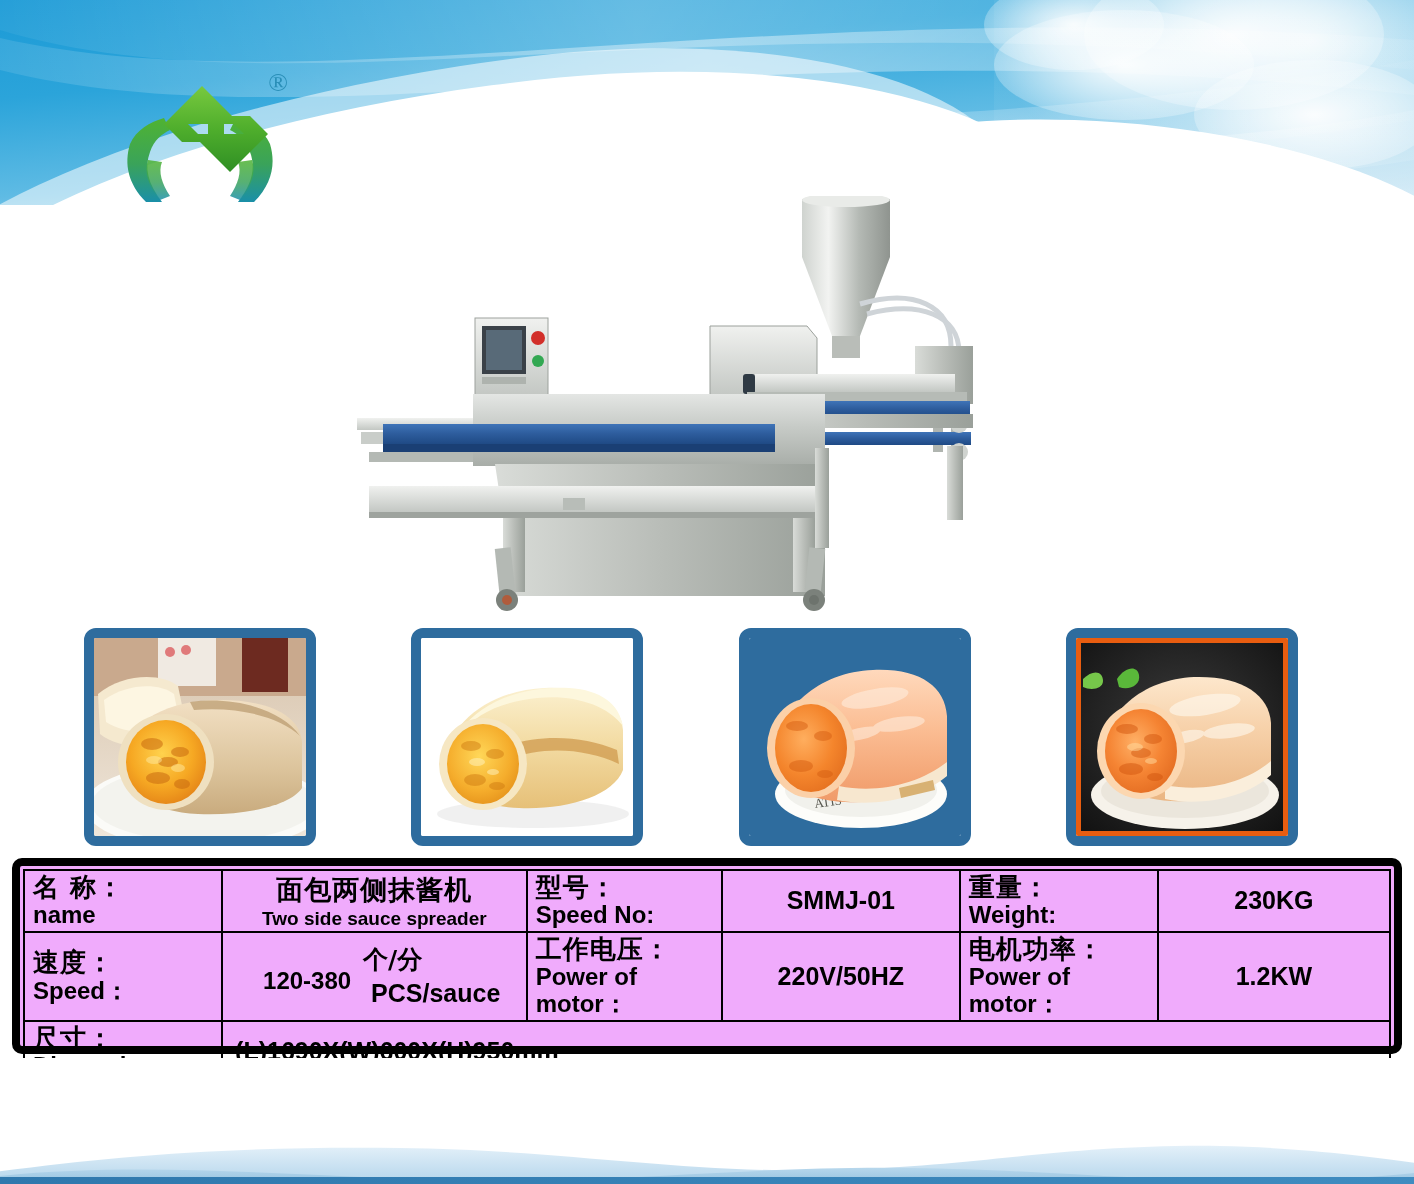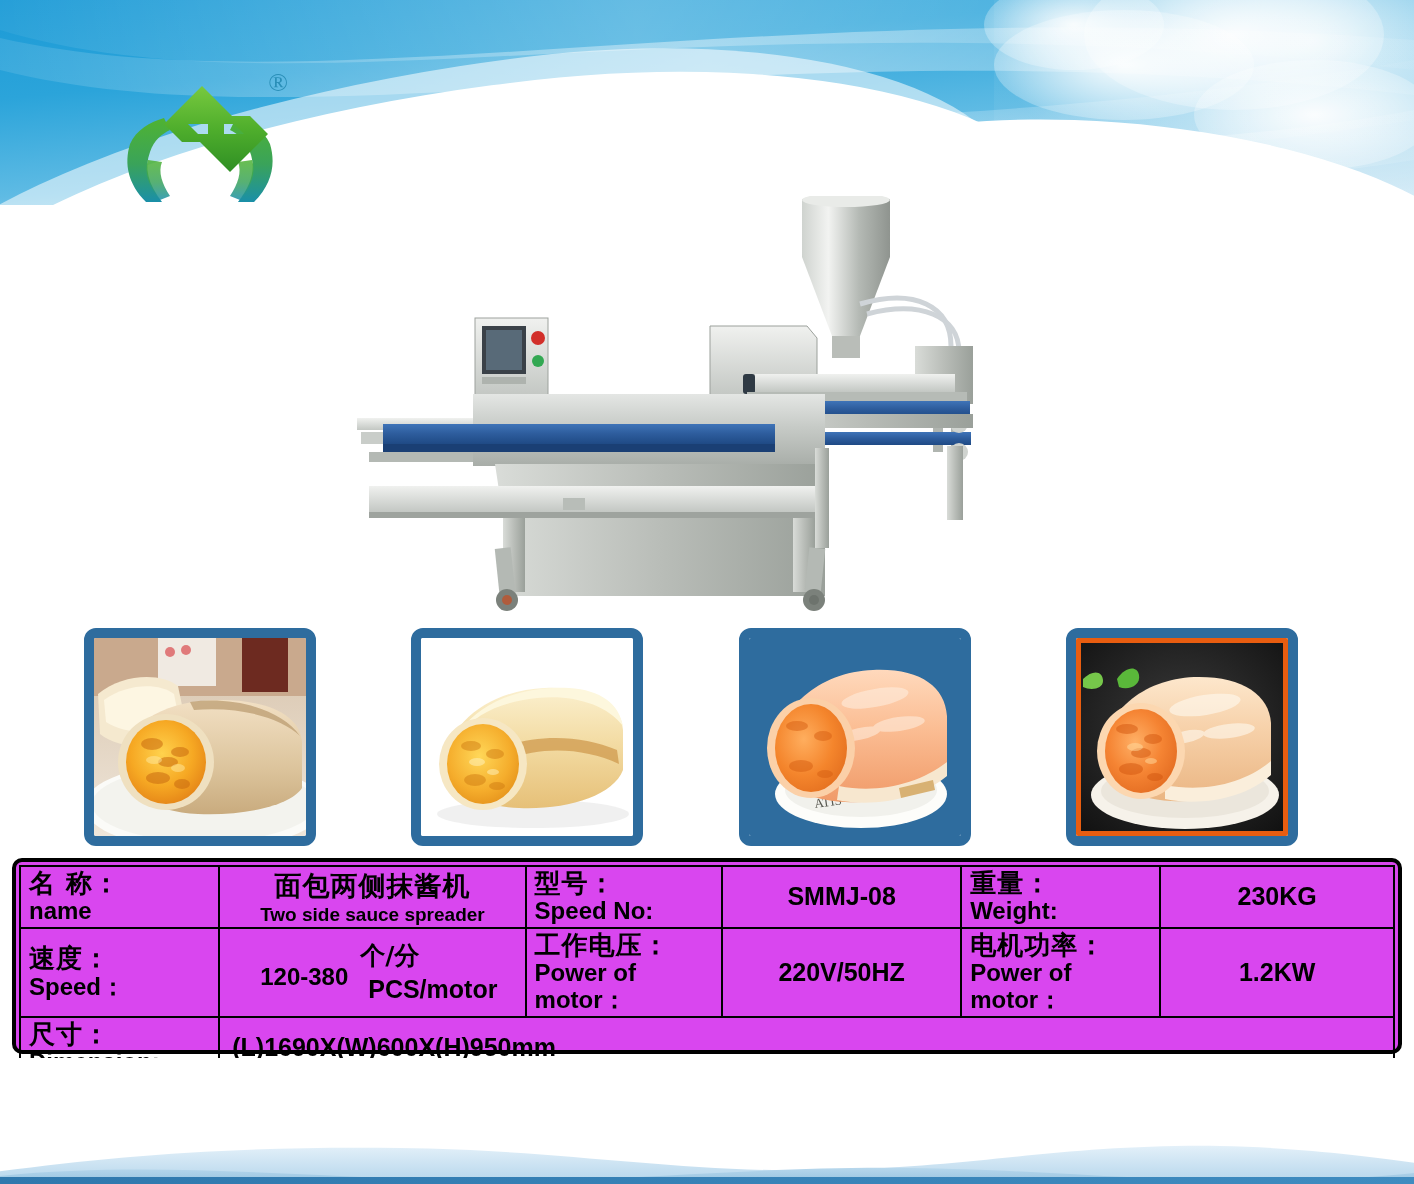--- a/index.html
+++ b/index.html
@@ -97,21 +97,21 @@
   }
   .thumb.t1 { left: 84px; }
   .thumb.t2 { left: 411px; }
   .thumb.t3 { left: 739px; }
   .thumb.t4 { left: 1066px; }
   .thumb-inner { position: relative; width: 100%; height: 100%; overflow: hidden; }
 
   
   .spec-frame {
     position: absolute; left: 12px; top: 858px; width: 1390px; height: 196px;
-    border: 4px solid #000000; border-radius: 10px; background: #d946ef;
+    border: 8px solid #000000; border-radius: 10px; background: #f0abfc;
     padding: 3px;
   }
   table.spec {
     width: 100%; height: 100%; border-collapse: collapse;
     table-layout: fixed;
   }
   table.spec td {
     border: 2px solid #000; vertical-align: middle;
     font-family: "Liberation Sans", sans-serif;
   }
@@ -568,38 +568,38 @@
           <div class="en">name</div>
         </td>
         <td class="val">
           <span class="cnbig">面包两侧抹酱机</span>
           <span class="enbig">Two side sauce spreader</span>
         </td>
         <td class="lbl">
           <div class="cn">型号：</div>
           <div class="en">Speed No:</div>
         </td>
-        <td class="val">SMMJ-08</td>
+        <td class="val">SMMJ-01</td>
         <td class="lbl">
           <div class="cn">重量：</div>
           <div class="en">Weight:</div>
         </td>
         <td class="val">230KG</td>
       </tr>
 
       <tr>
         <td class="lbl">
           <div class="cn">速度：</div>
           <div class="en">Speed：</div>
         </td>
         <td>
           <div class="speed-cell">
             <span class="speed-num">120-380</span>
             <span class="speed-cn">个/分</span>
-            <span class="speed-en">PCS/motor</span>
+            <span class="speed-en">PCS/sauce</span>
           </div>
         </td>
         <td class="lbl">
           <div class="cn">工作电压：</div>
           <div class="en">Power of motor：</div>
         </td>
         <td class="val">220V/50HZ</td>
         <td class="lbl">
           <div class="cn">电机功率：</div>
           <div class="en">Power of motor：</div>

